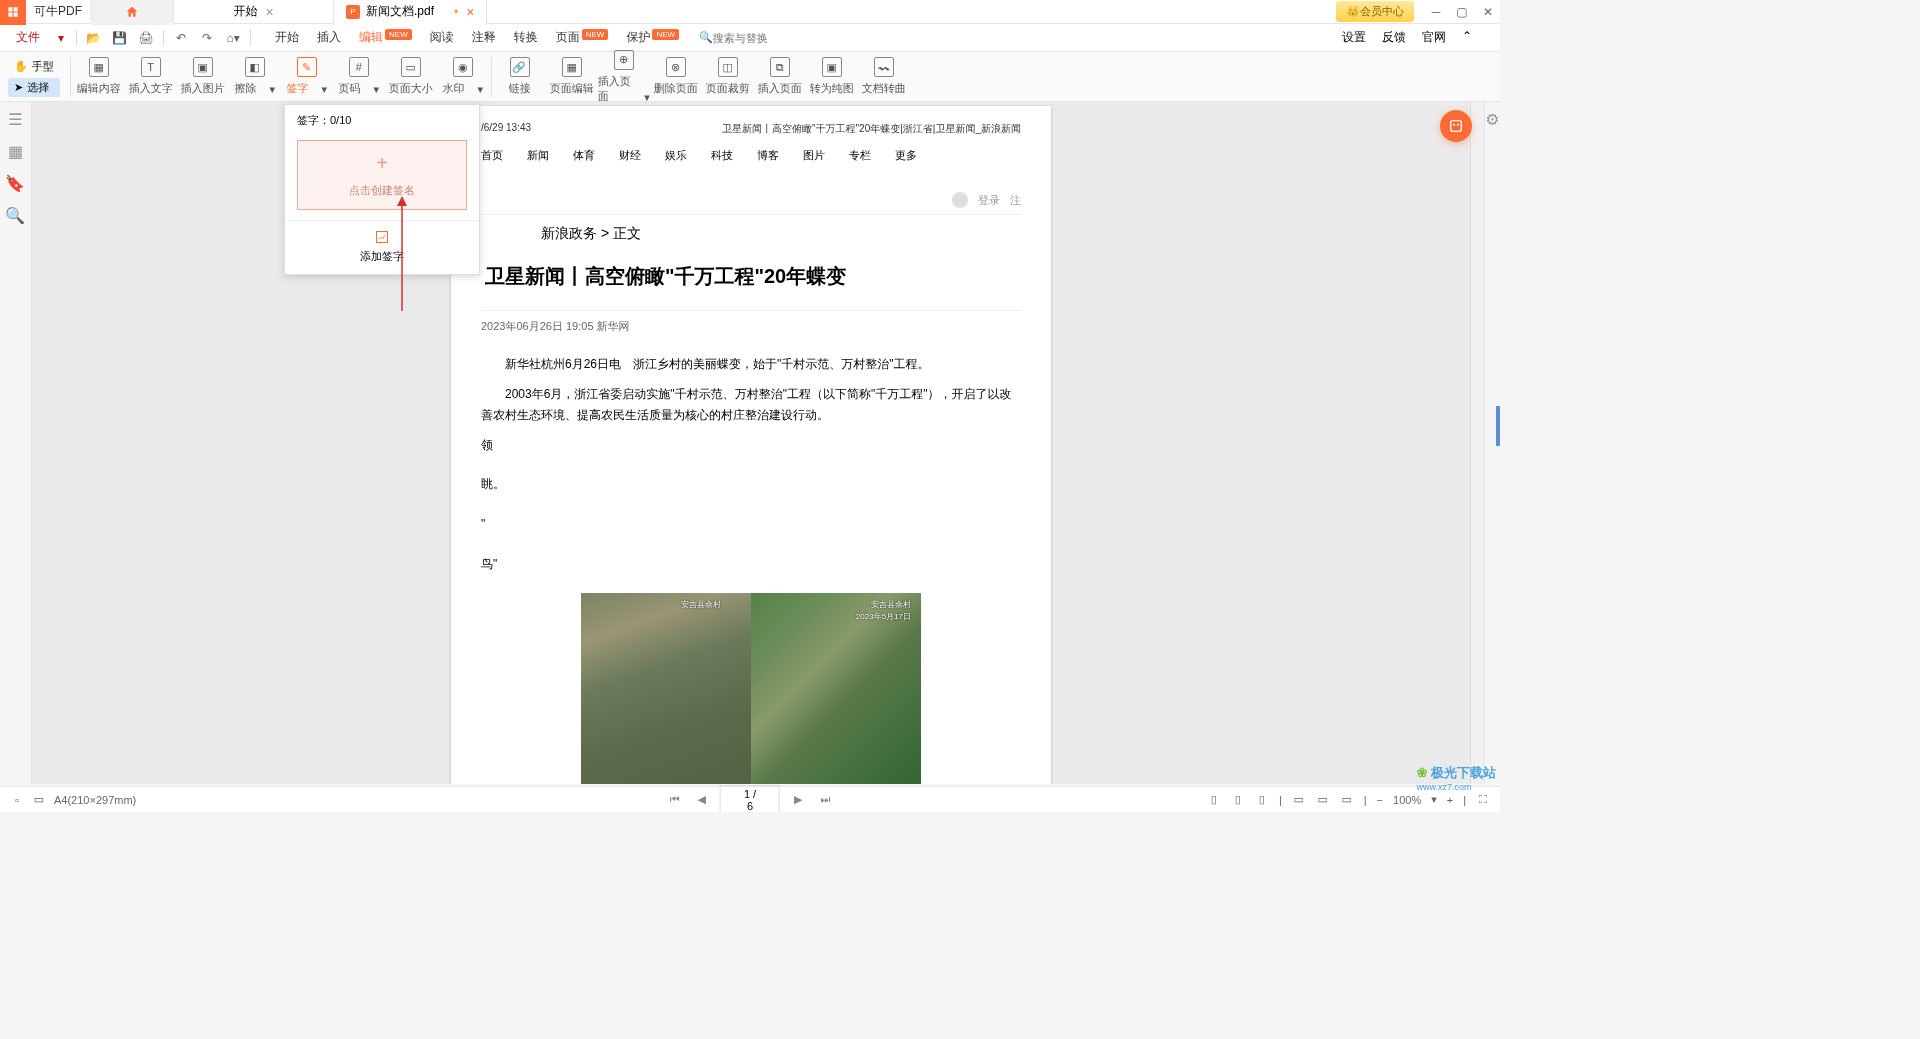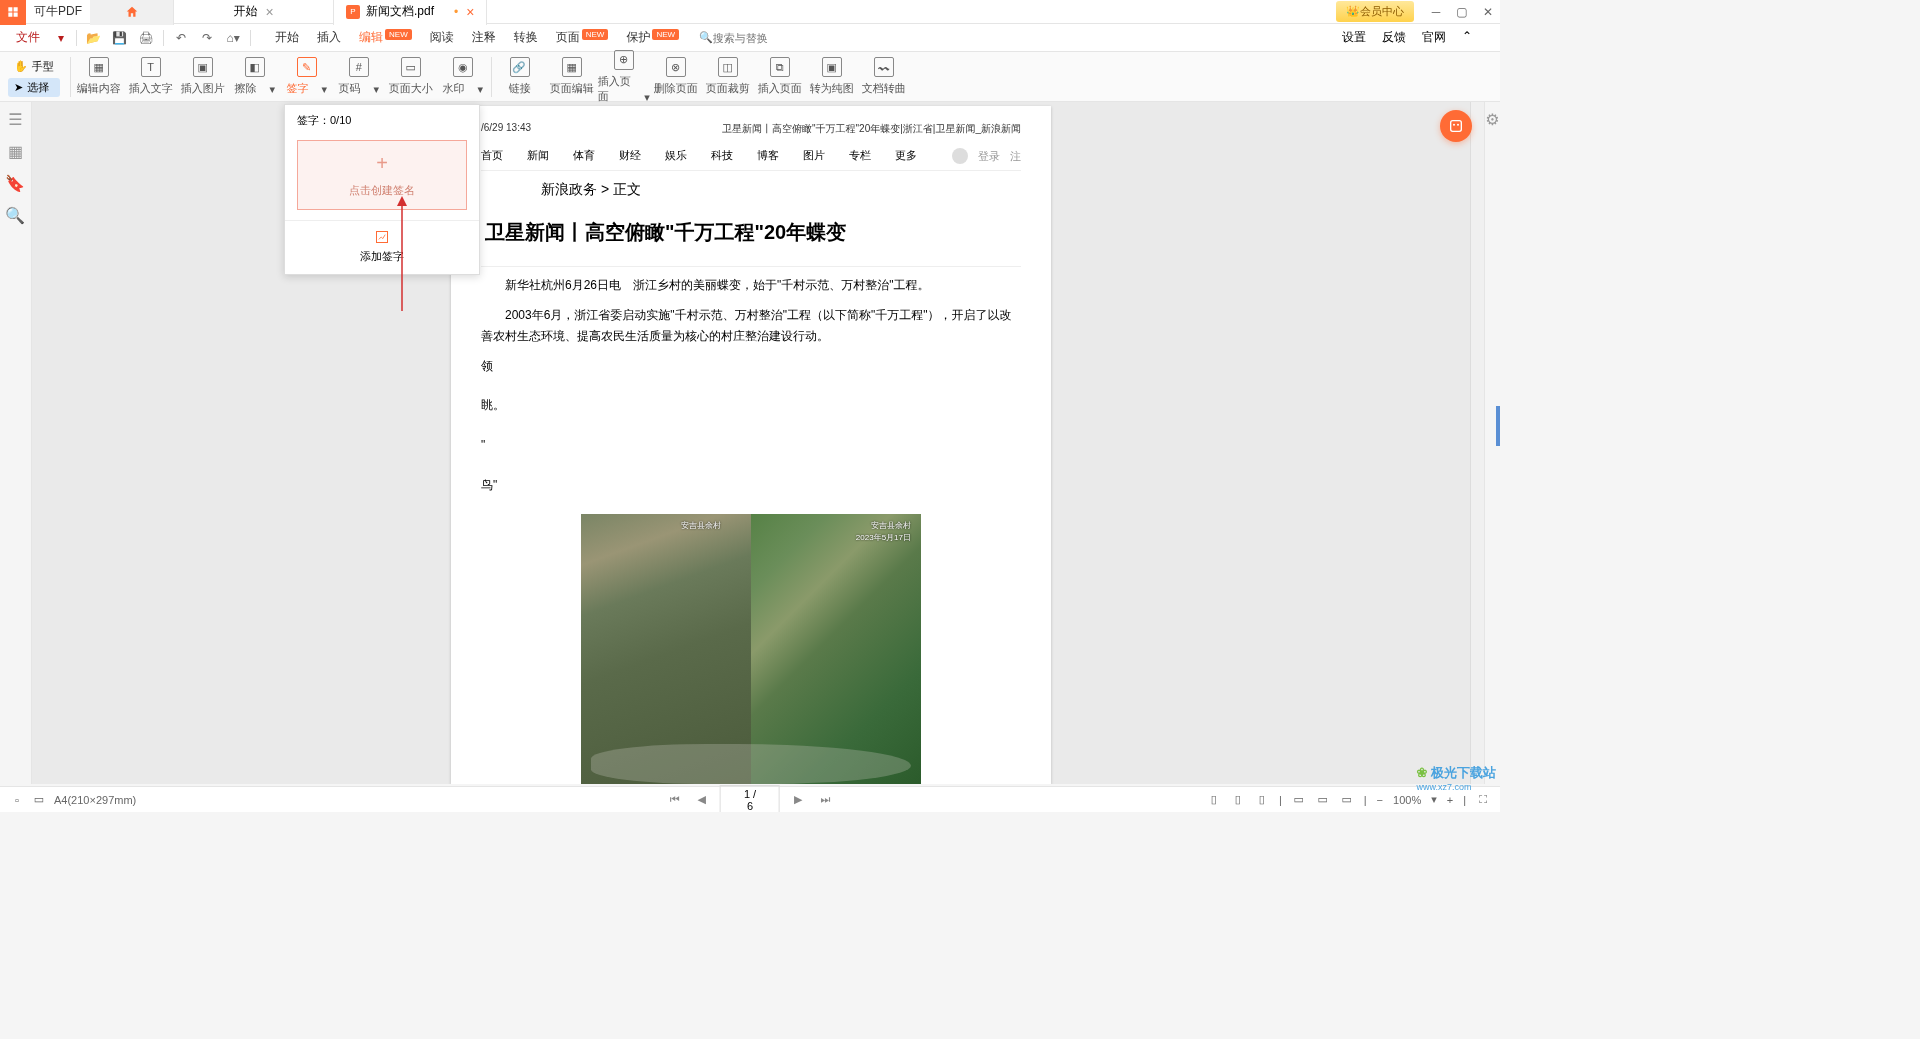--- a/index.html
+++ b/index.html
@@ -39,21 +39,21 @@
 .tool-item.active .tool-label{color:#ff6b35;}
 .tool-icon{width:20px;height:20px;border:1px solid #888;border-radius:2px;display:flex;align-items:center;justify-content:center;}
 .tool-drop{display:flex;align-items:flex-end;gap:13px;}
 .main{display:flex;height:calc(100% - 130px);}
 .left-sidebar{width:32px;background:#f5f5f5;display:flex;flex-direction:column;padding-top:8px;gap:14px;align-items:center;border-right:1px solid #e5e5e5;}
 .side-icon{width:18px;height:18px;display:flex;align-items:center;justify-content:center;color:#999;}
 .canvas-area{flex:1;background:#eaeaea;display:flex;justify-content:center;overflow:hidden;position:relative;}
 .page{width:600px;background:#fff;margin-top:4px;box-shadow:0 1px 3px rgba(0,0,0,0.2);padding:16px 30px;font-size:12px;}
 .page-header{display:flex;justify-content:space-between;font-size:10px;color:#333;margin-bottom:6px;}
 .page-nav{display:flex;gap:24px;font-size:11px;padding:6px 0;border-bottom:1px solid #eee;margin-bottom:10px;}
-.page-nav-right{margin-left:auto;display:flex;gap:10px;align-items:center;color:#999;}
+.page-nav-right{margin-left:auto;display:flex;gap:10px;align-items:center;color:#999;margin-top:44px;}
 .nav-avatar{width:16px;height:16px;border-radius:50%;background:#ddd;}
 .breadcrumb{font-size:14px;margin:10px 0 20px 60px;}
 .article-title{font-size:20px;font-weight:bold;margin-bottom:20px;padding:0 4px;}
 .article-hr{border-bottom:1px solid #eee;margin-bottom:8px;}
 .article-meta{font-size:11px;color:#666;margin-bottom:20px;}
 .article-body p{font-size:12px;line-height:1.8;margin-bottom:8px;text-indent:2em;}
 .article-body .frag{text-indent:0;margin-bottom:18px;}
 .satellite-img{width:340px;height:280px;margin:10px auto 0;display:block;background:linear-gradient(135deg,#2d5a2d 0%,#4a7a3a 20%,#6b8e5a 40%,#8a9a6a 50%,#5a7a4a 60%,#3a6a3a 80%,#2a5a2a 100%);position:relative;overflow:hidden;}
 .satellite-img::before{content:"";position:absolute;top:0;left:0;right:50%;bottom:0;background:linear-gradient(160deg,#7a8565 0%,#9a9575 15%,#6a7a5a 30%,#5a6a4a 50%,#4a5a3a 100%);}
 .satellite-img::after{content:"";position:absolute;bottom:10px;left:10px;right:10px;height:40px;background:rgba(200,200,190,0.3);border-radius:40% 60% 50% 40%;}
@@ -274,20 +274,21 @@
         <span>更多</span>
         <div class="page-nav-right">
           <div class="nav-avatar"></div>
           <span>登录</span>
           <span>注</span>
         </div>
       </div>
       <div class="breadcrumb">新浪政务 &gt; 正文</div>
       <div class="article-title">卫星新闻丨高空俯瞰"千万工程"20年蝶变</div>
       <div class="article-hr"></div>
+      <div class="article-meta">2023年06月26日 19:05   新华网</div>
       <div class="article-body">
         <p>新华社杭州6月26日电　浙江乡村的美丽蝶变，始于"千村示范、万村整治"工程。</p>
         <p>2003年6月，浙江省委启动实施"千村示范、万村整治"工程（以下简称"千万工程"），开启了以改善农村生态环境、提高农民生活质量为核心的村庄整治建设行动。</p>
         <p class="frag">领</p>
         <p class="frag">眺。</p>
         <p class="frag">"</p>
         <p class="frag">鸟"</p>
         <div class="satellite-img">
           <span class="sat-label" style="left:100px">安吉县余村</span>
           <span class="sat-label" style="right:10px">安吉县余村</span>

